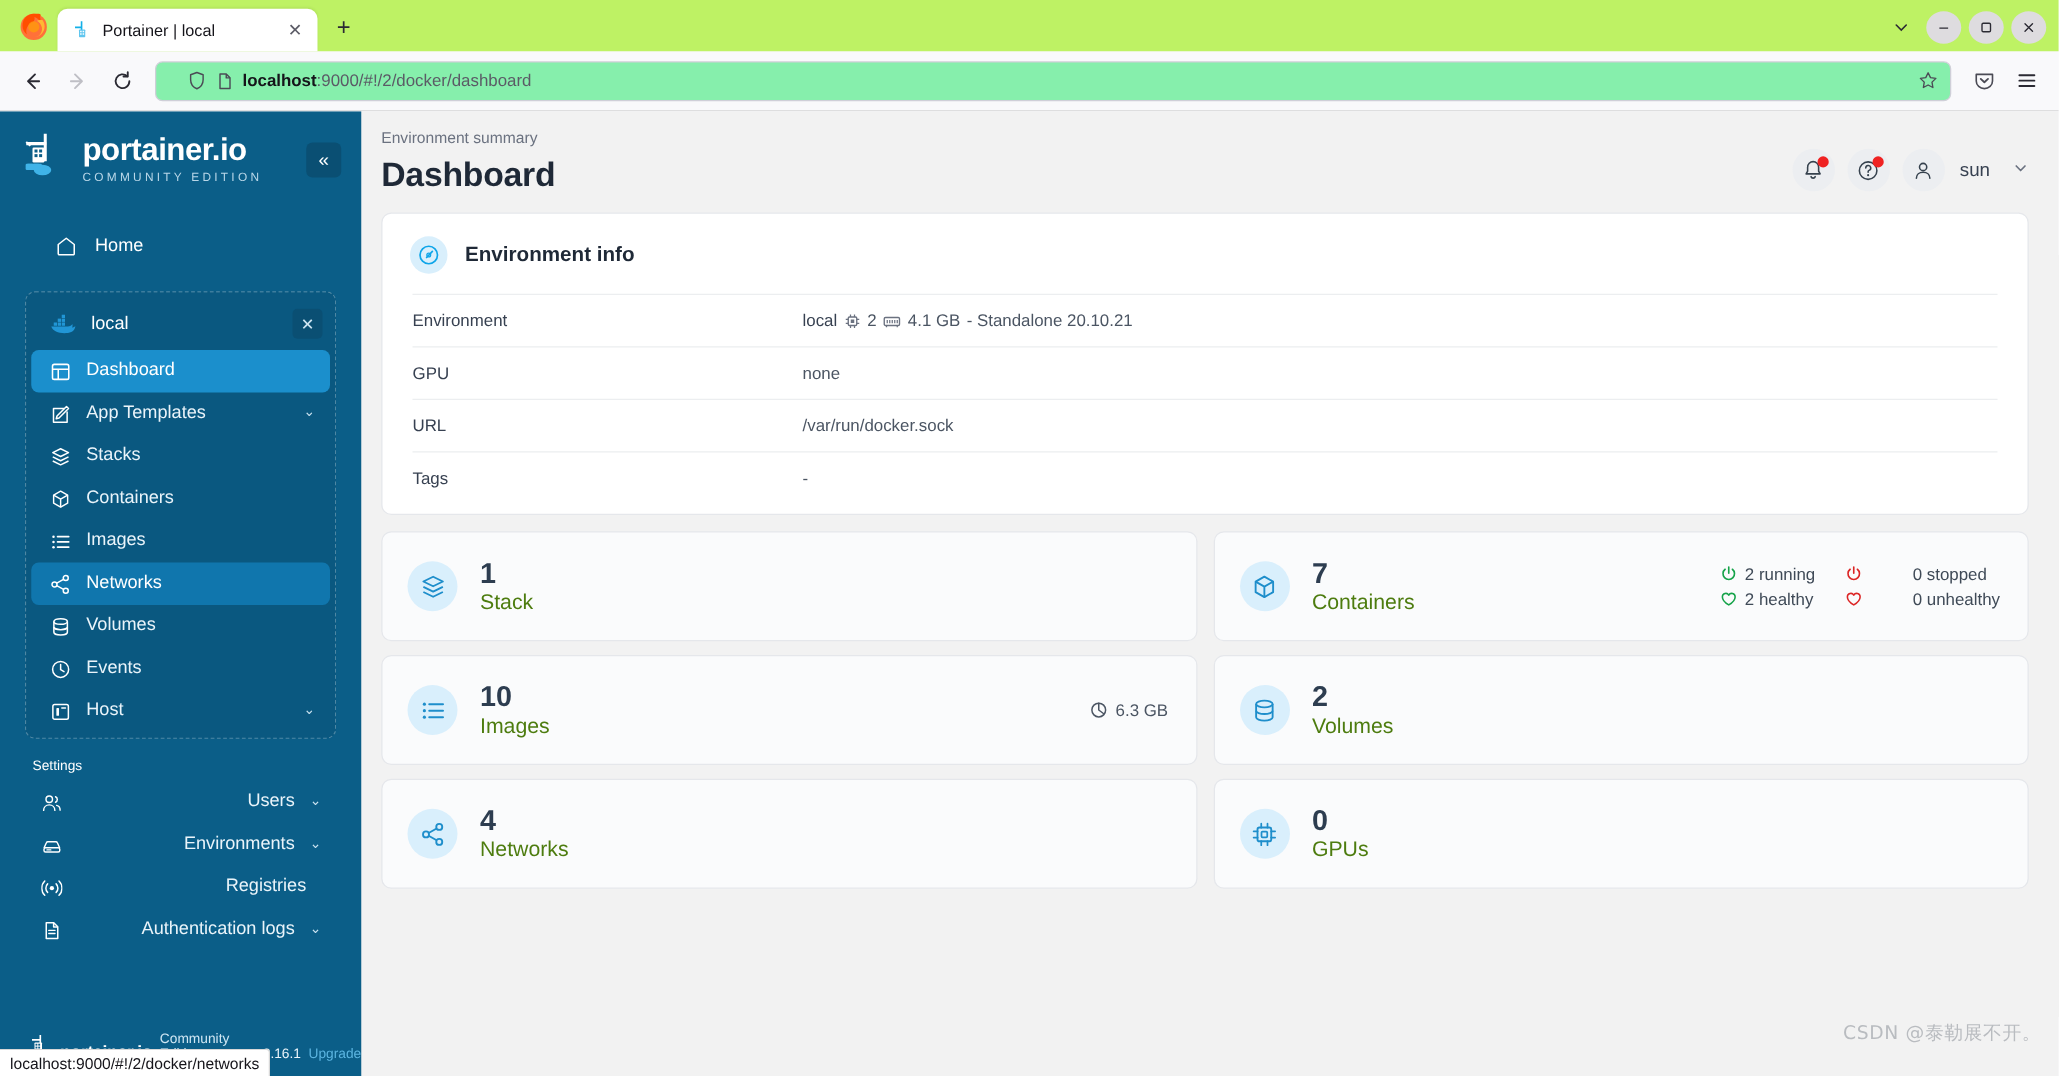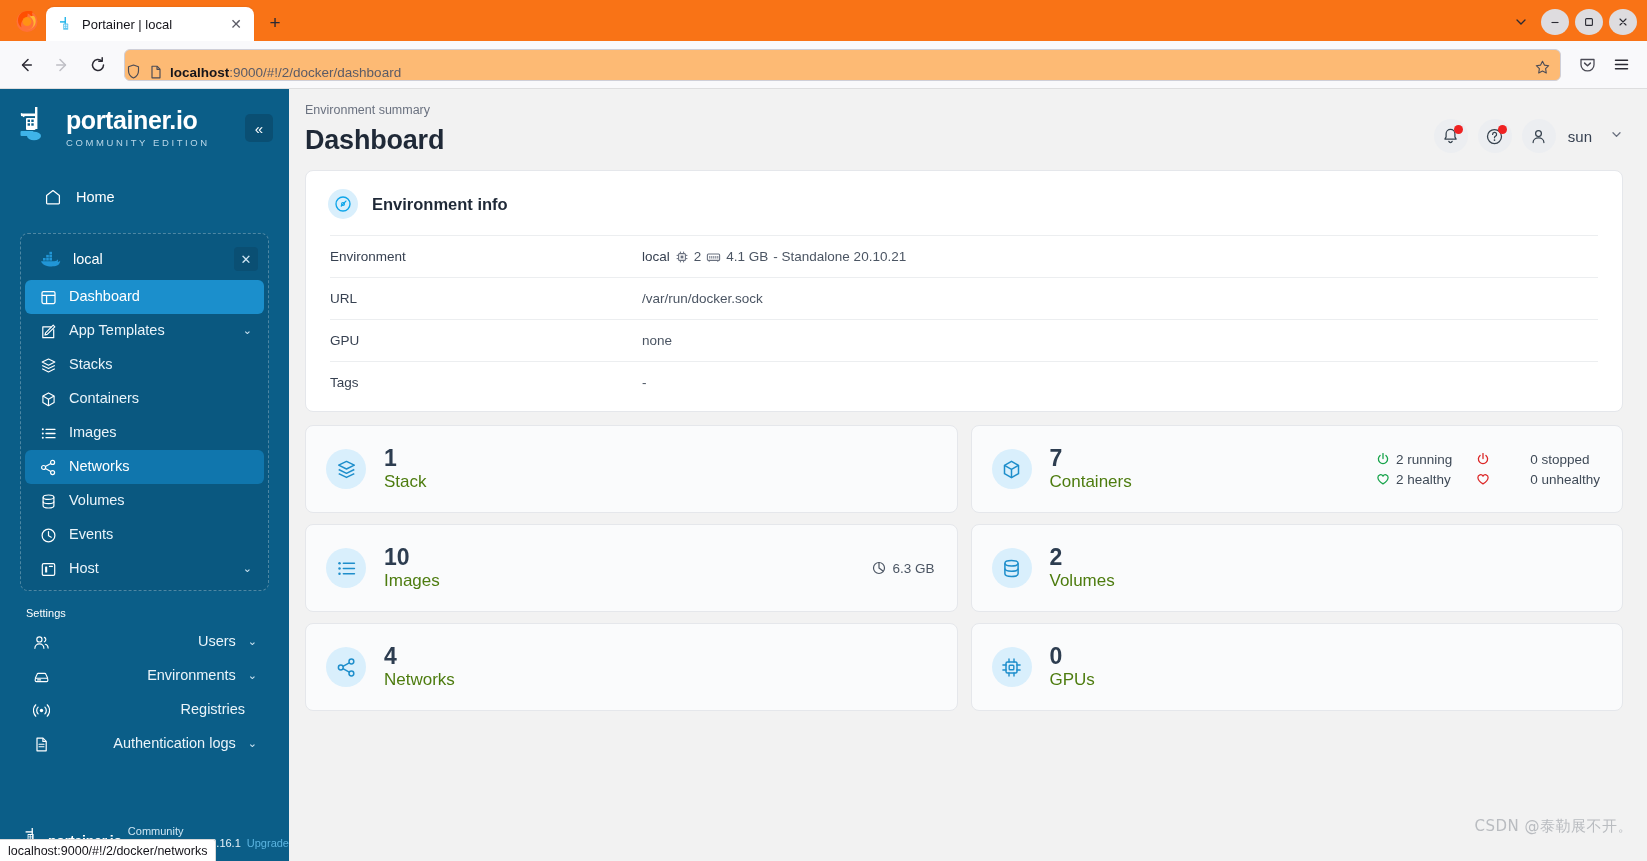--- a/index.html
+++ b/index.html
@@ -7,21 +7,21 @@
     width: 1647px; height: 861px;
     font-family: "Liberation Sans", sans-serif;
     overflow: hidden;
     background: #ffffff;
   }
 
   
   .browser { width: 1647px; height: 861px; display: flex; flex-direction: column; background:#f9f9fb; }
 
   .tabstrip {
-    height: 41px; background: #f97316; display: flex; align-items: flex-end;
+    height: 41px; background: #bef264; display: flex; align-items: flex-end;
     padding-left: 8px; position: relative; flex: 0 0 41px;
   }
   .ff-logo { width: 26px; height: 26px; margin: 0 6px 7px 6px; flex:0 0 26px; position:relative; }
   .ff-logo svg { display:block; }
 
   .tab {
     height: 34px; width: 208px; background: #ffffff; border-radius: 8px 8px 0 0;
     display: flex; align-items: center; padding: 0 8px 0 12px; gap: 8px;
     box-shadow: 0 -1px 2px rgba(0,0,0,.06);
   }
@@ -52,23 +52,23 @@
     gap: 4px; padding: 0 10px; flex: 0 0 48px;
     border-bottom: 1px solid #dededf;
   }
   .nav-btn {
     width: 32px; height: 32px; border-radius: 6px; display: flex;
     align-items: center; justify-content: center; color: #2b2a33; flex:0 0 32px;
   }
   .nav-btn.disabled { color: #bfbfc5; }
 
   .urlbar {
-    flex: 1; height: 32px; background: #fdba74; border: 1px solid #cfcfd8;
-    border-radius: 6px; display: flex; align-items: flex-end;
-    padding: 0 6px 0 0; gap: 6px; margin: 0 6px;
+    flex: 1; height: 32px; background: #86efac; border: 1px solid #cfcfd8;
+    border-radius: 6px; display: flex; align-items: center;
+    padding: 0 6px 0 24px; gap: 6px; margin: 0 6px;
   }
   .url-text { flex: 1; font-size: 13.5px; color: #5b5b66; white-space: nowrap; overflow: hidden; }
   .url-text b { color: #15141a; font-weight: 600; }
   .url-star { width: 24px; height: 24px; display:flex; align-items:center; justify-content:center; color:#5b5b66; }
   .nav-right { display: flex; align-items: center; gap: 2px; }
 
   
   .page { flex: 1; display: flex; position: relative; background: #f2f2f2; overflow: hidden; }
 
   
@@ -620,26 +620,26 @@
                     <rect x="1.4" y="4" width="12.2" height="6.4" rx="1" stroke="#6b7280" stroke-width="1.1" fill="none"></rect>
                     <path d="M3.8 6v2.6M5.8 6v2.6M7.8 6v2.6M9.8 6v2.6M11.8 6v2.6" stroke="#6b7280" stroke-width="1"></path>
                     <path d="M3.2 10.4v1.4M11.8 10.4v1.4" stroke="#6b7280" stroke-width="1"></path>
                   </svg>
               </span>
               <span>4.1 GB</span>
               <span>- Standalone 20.10.21</span>
             </div>
           </div>
           <div class="info-row">
+            <div class="info-key">GPU</div>
+            <div class="info-val">none</div>
+          </div>
+          <div class="info-row">
             <div class="info-key">URL</div>
             <div class="info-val">/var/run/docker.sock</div>
-          </div>
-          <div class="info-row">
-            <div class="info-key">GPU</div>
-            <div class="info-val">none</div>
           </div>
           <div class="info-row">
             <div class="info-key">Tags</div>
             <div class="info-val">-</div>
           </div>
         </div>
       </div>
 
       <div class="grid">
 

